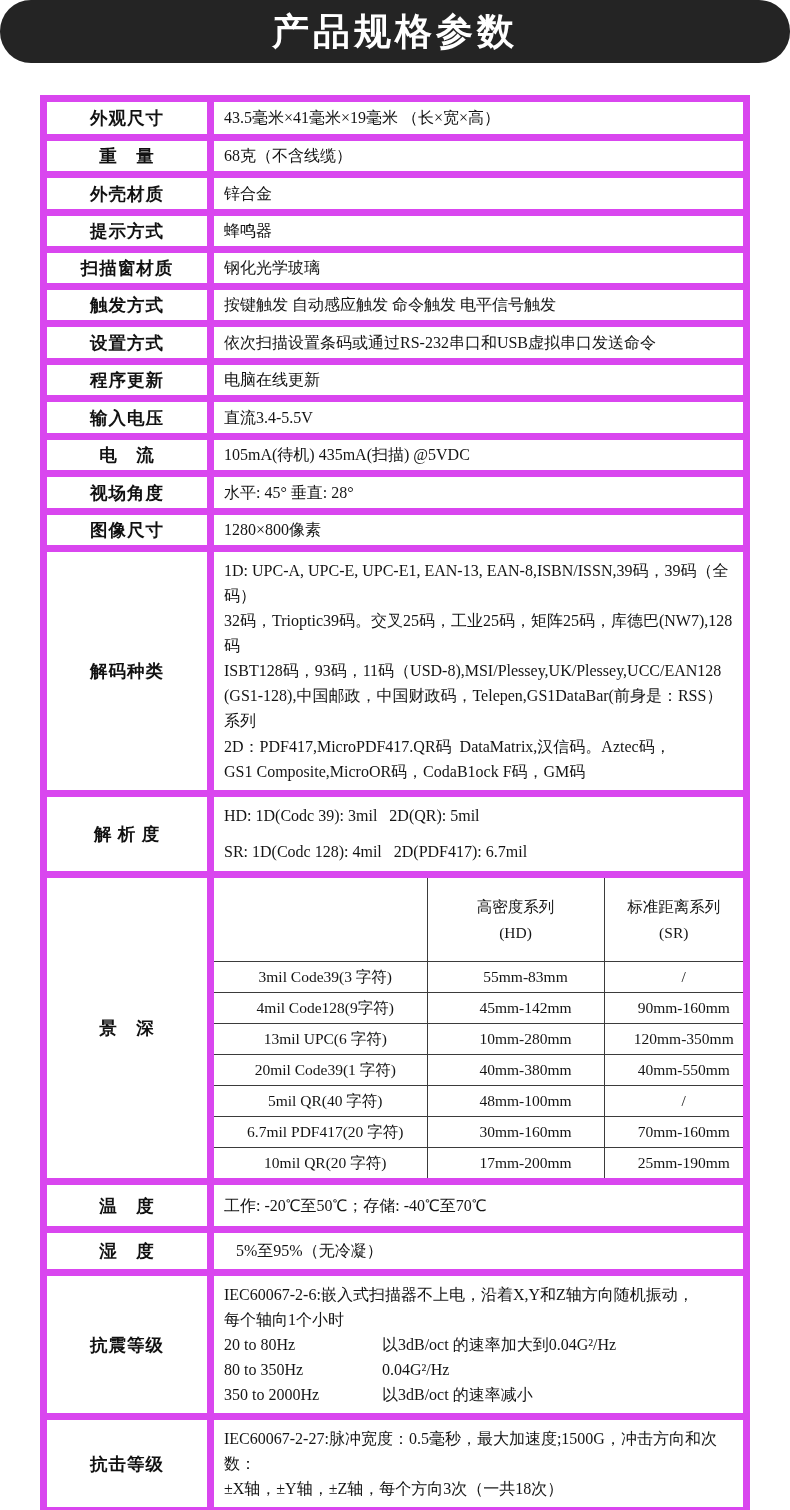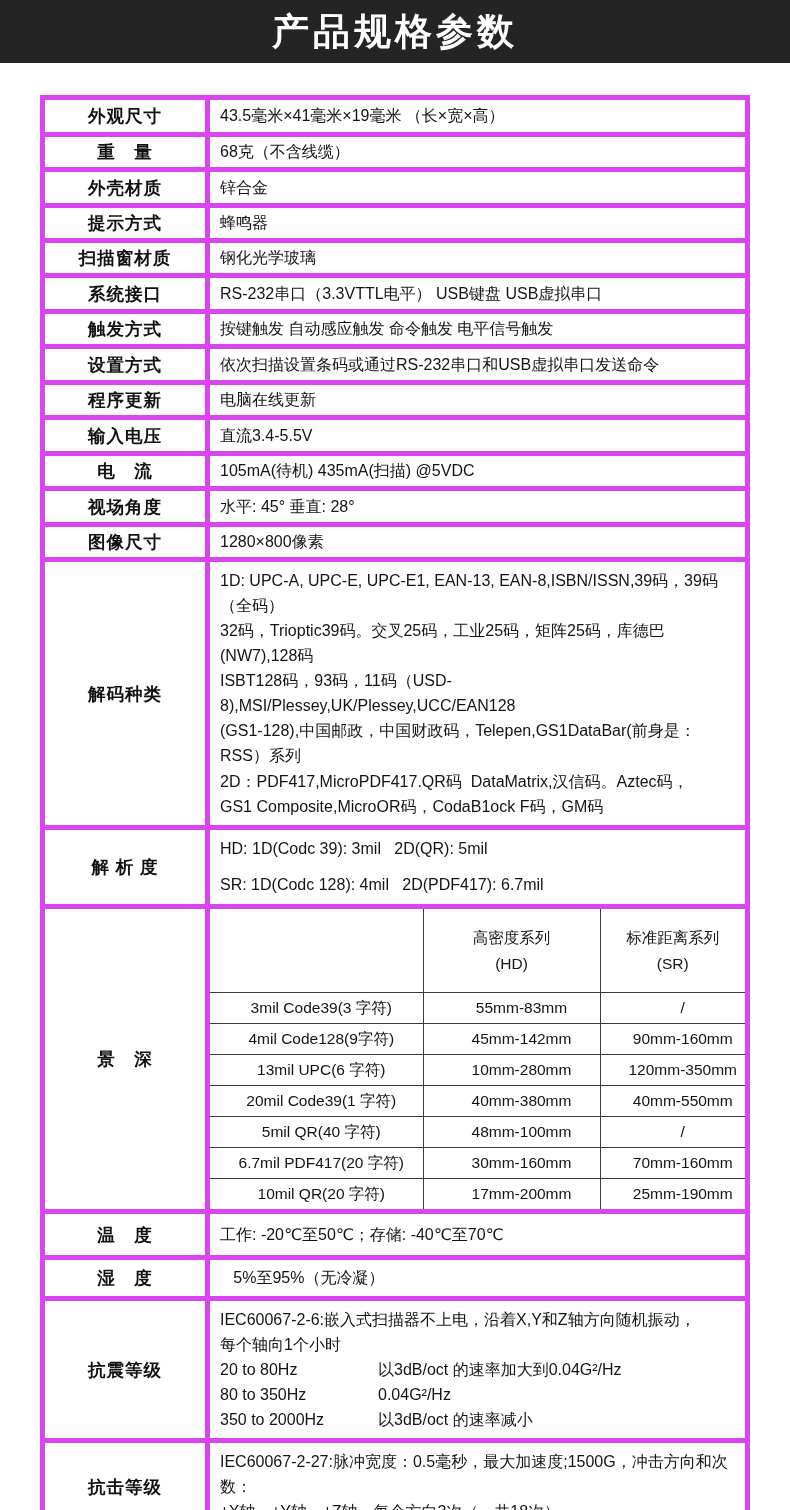--- a/index.html
+++ b/index.html
@@ -4,29 +4,29 @@
 <style>
   html,body { margin:0; padding:0; }
   body {
     width:790px; height:1510px; background:#ffffff; position:relative;
     font-family:"Liberation Sans","DejaVu Sans",sans-serif; color:#141414;
     -webkit-font-smoothing:antialiased;
   }
   
   .banner {
     position:absolute; left:0; top:0; width:790px; height:63px;
-    background:#242424; display:flex; align-items:center; justify-content:center;
+    background:#242424; display:flex; align-items:center; justify-content:center;border-radius:31px;
   }
   .banner .title {
     color:#ffffff; font-size:37px; font-weight:bold; letter-spacing:4px; line-height:1;
   }
   
   .spec-wrap { position:absolute; left:40px; top:95px; width:710px; }
   table.spec { border-collapse:collapse; width:710px; table-layout:fixed; }
-  table.spec > tbody > tr > td { border:5px solid #d946ef; }
+  table.spec > tbody > tr > td { border:7px solid #d946ef;font-family:Liberation Serif, serif; }
   td.lbl {
     width:158px; text-align:center; vertical-align:middle;
     font-weight:bold; font-size:17.5px; letter-spacing:1px; color:#111;
   }
   td.val { font-size:16px; padding:2px 10px; vertical-align:middle; line-height:24px; }
   td.val.dense { line-height:25px; padding-top:6px; padding-bottom:6px; }
   td.val .para + .para { margin-top:1px; }
   td.val.res .para + .para { margin-top:10px; }
   td.val.res { line-height:26px; }
   .line { white-space:pre-wrap; }
@@ -70,24 +70,20 @@
         </tr>
         <tr>
           <td class="lbl" style="height: 28px;">提示方式</td>
           <td class="val"><span class="line">蜂鸣器</span></td>
         </tr>
         <tr>
           <td class="lbl" style="height: 28px;">扫描窗材质</td>
           <td class="val"><span class="line">钢化光学玻璃</span></td>
         </tr>
         <tr>
-          <td class="lbl" style="height: 29px;">系统接口</td>
-          <td class="val"><span class="line">RS-232串口（3.3VTTL电平） USB键盘 USB虚拟串口</span></td>
-        </tr>
-        <tr>
           <td class="lbl" style="height: 28px;">触发方式</td>
           <td class="val"><span class="line">按键触发 自动感应触发 命令触发 电平信号触发</span></td>
         </tr>
         <tr>
           <td class="lbl" style="height: 29px;">设置方式</td>
           <td class="val"><span class="line">依次扫描设置条码或通过RS-232串口和USB虚拟串口发送命令</span></td>
         </tr>
         <tr>
           <td class="lbl" style="height: 28px;">程序更新</td>
           <td class="val"><span class="line">电脑在线更新</span></td>

